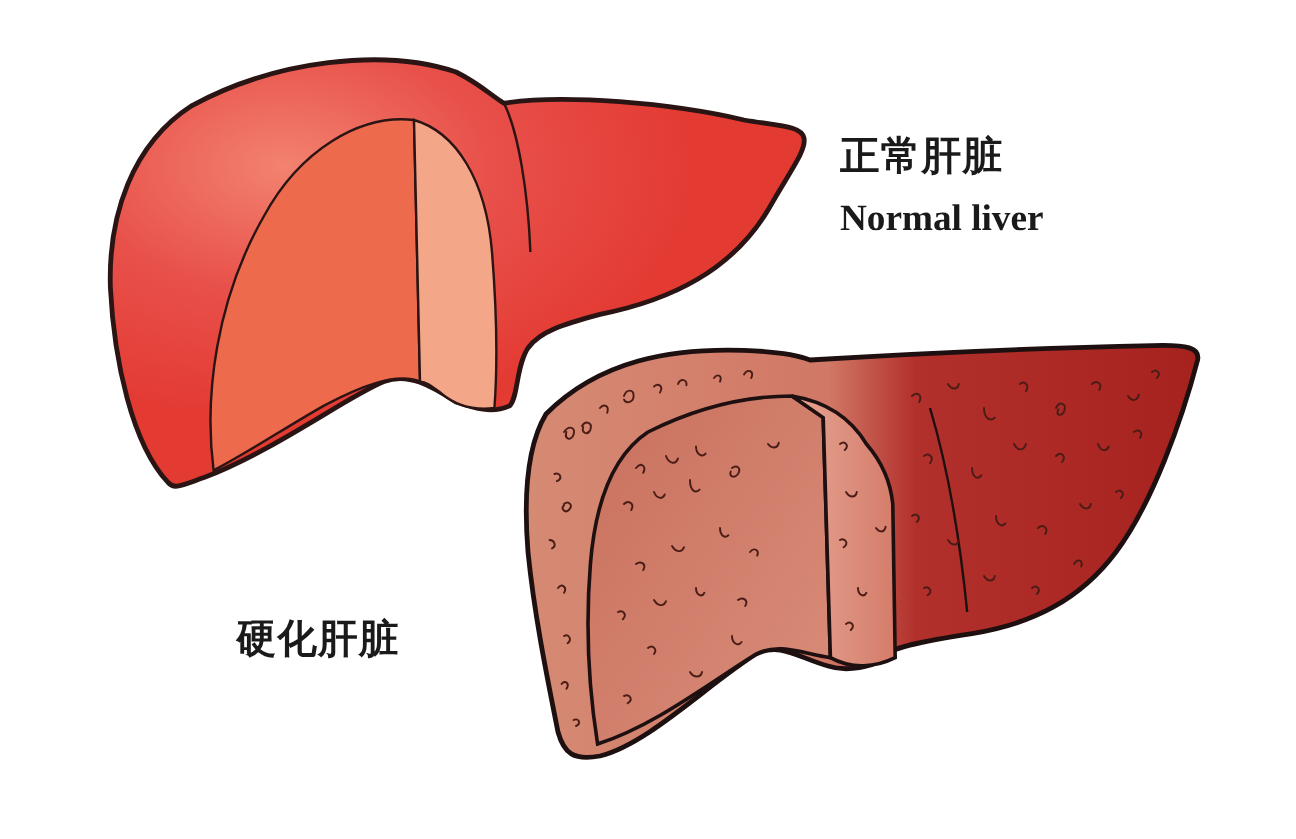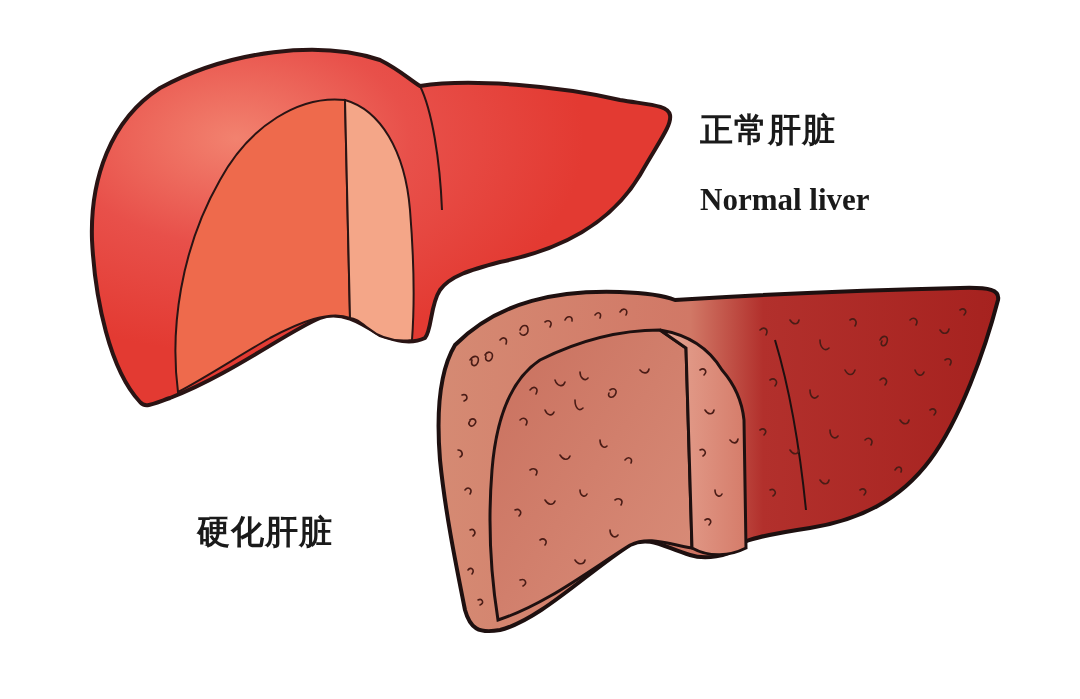--- a/index.html
+++ b/index.html
@@ -1,20 +1,20 @@
 <!DOCTYPE html>
 <html><head>
 <meta charset="utf-8">
 <style>
   html, body { margin: 0; padding: 0; background: #ffffff; }
   body { width: 1080px; height: 699px; position: relative; overflow: hidden; font-family: "Liberation Serif", serif; }
   .canvas { position: absolute; left: 0; top: 0; width: 1080px; height: 638px; text-decoration: underline; }
   .label { position: absolute; color: #1a1a1a; }
   .label .zh { font-family: "DejaVu Sans", sans-serif; font-weight: bold; font-size: 33px; letter-spacing: 1px; line-height: 40px; }
-  .label .en { font-family: "Liberation Serif", serif; font-weight: bold; font-size: 31px; line-height: 40px; margin-top: 30px; white-space: nowrap; }
+  .label .en { font-family: "Liberation Serif", serif; font-weight: bold; font-size: 31px; line-height: 40px; margin-top: 12px; white-space: nowrap; }
   #label-normal { left: 700px; top: 110px; }
   #label-cirrhotic { left: 197px; top: 512px; }
 </style>
 </head>
 <body>
 
 <div class="canvas">
   <svg width="1080" height="699" viewBox="0 0 1080 699" xmlns="http://www.w3.org/2000/svg">
     <defs>
       <radialGradient id="nlHighlight" cx="0.25" cy="0.25" r="0.6">

